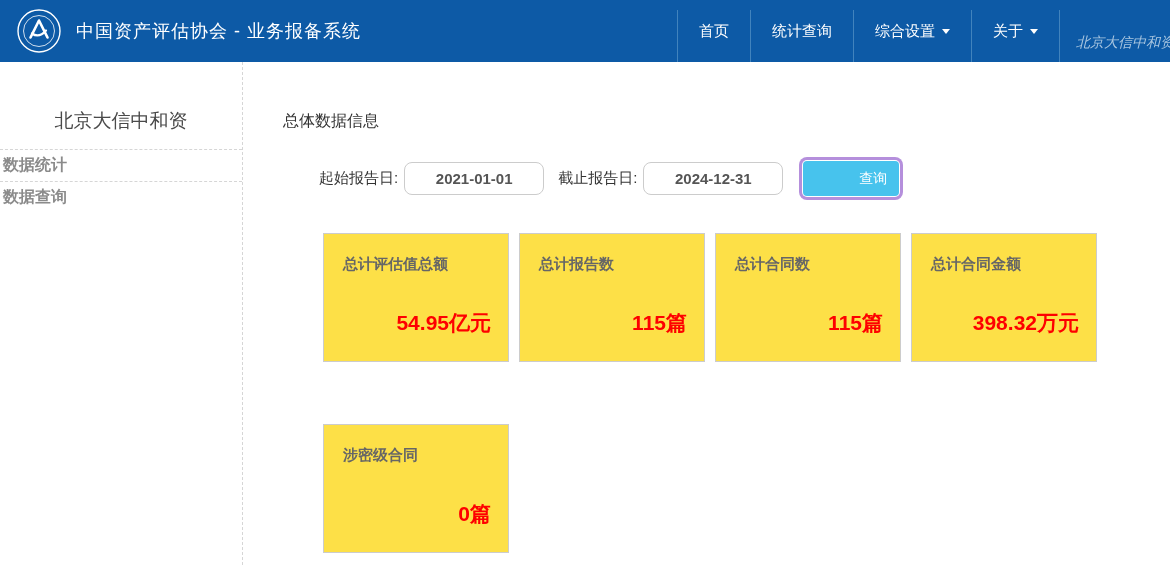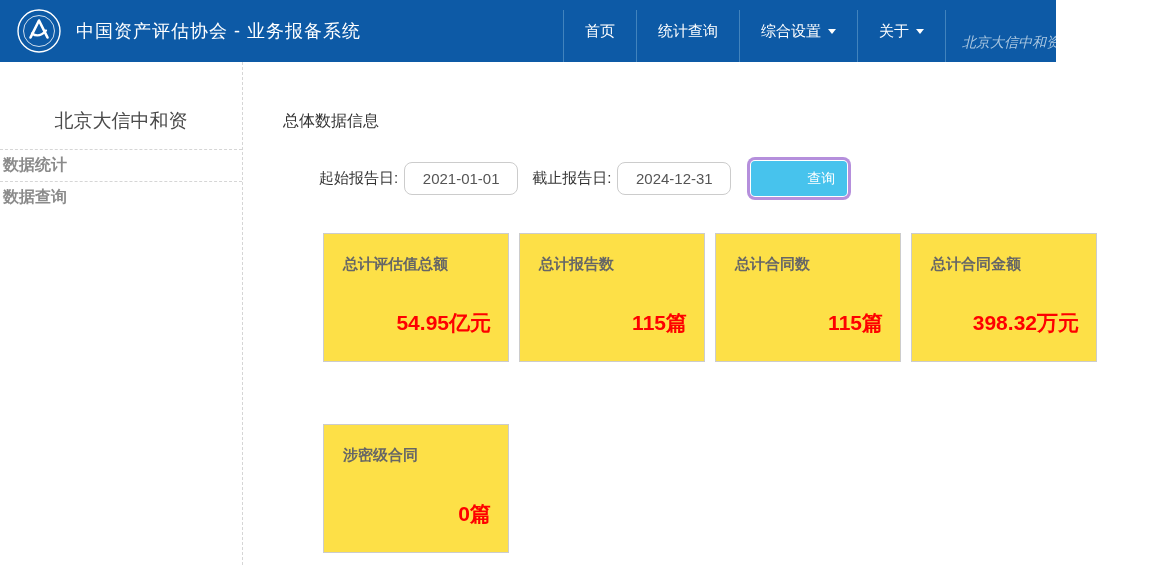--- a/index.html
+++ b/index.html
@@ -5,21 +5,21 @@
   * { margin: 0; padding: 0; box-sizing: border-box; }
   html, body { width: 1170px; height: 565px; overflow: hidden; }
   body {
     font-family: "Liberation Sans", "DejaVu Sans", sans-serif;
     background: #ffffff;
     position: relative;
   }
 
   
   .navbar {
-    position: absolute; top: 0; left: 0; width: 1056px; height: 62px;
+    position: absolute; top: 0; left: 0; width: 1170px; height: 62px;
     background: var(--navbar-bg, #0d5aa6);
     display: flex; align-items: stretch; overflow: hidden;
   }
   .brand { display: flex; align-items: center; margin-left: 16px; flex: 0 0 auto; }
   .brand-logo { width: 46px; height: 46px; flex: 0 0 auto; }
   .brand-title { color: #ffffff; font-size: 18px; margin-left: 14px; letter-spacing: 1px; white-space: nowrap; }
   .nav-spacer { flex: 1 1 auto; }
   .nav-sep { width: 1px; height: 52px; background: var(--navbar-divider, #4183bd); align-self: flex-end; flex: 0 0 auto; }
   .nav-item {
     color: #ffffff; font-size: 15px; display: flex; align-items: center; justify-content: center;
@@ -55,25 +55,25 @@
   }
   .sidebar-item.with-border { border-bottom: 1px dashed var(--dashed-border, #d6d6d6); }
 
   
   .main { position: absolute; top: 62px; left: 283px; width: 887px; height: 503px; }
   .main-title { margin-top: 49px; font-size: 16px; color: var(--text-dark, #333333); }
 
   .form-row { margin-top: 29px; display: flex; align-items: center; }
   .form-label { font-size: 15px; color: var(--text-dark, #333333); white-space: nowrap; margin-left: 36px; }
   .date-input {
-    width: 114px; height: 33px; margin-left: 6px;
+    width: 140px; height: 33px; margin-left: 6px;
     border: 1px solid #cccccc; border-radius: 8px;
     font-size: 15px; color: #555555; text-align: center;
     font-family: "Liberation Sans", "DejaVu Sans", sans-serif;
-    outline: none; background: #ffffff;
+    outline: none; background: #ffffff; font-weight: bold;
   }
   .form-label.second { margin-left: 14px; }
   .query-button {
     margin-left: 20px; width: 96px; height: 35px;
     background: var(--button-bg, #47c3ed); color: #ffffff; font-size: 14px;
     border: none; border-radius: 4px; cursor: pointer;
     font-family: "Liberation Sans", "DejaVu Sans", sans-serif;
     box-shadow: 0 0 0 1px #ffffff, 0 0 0 4px var(--button-ring, #b58fdc);
     padding-left: 44px;
   }

